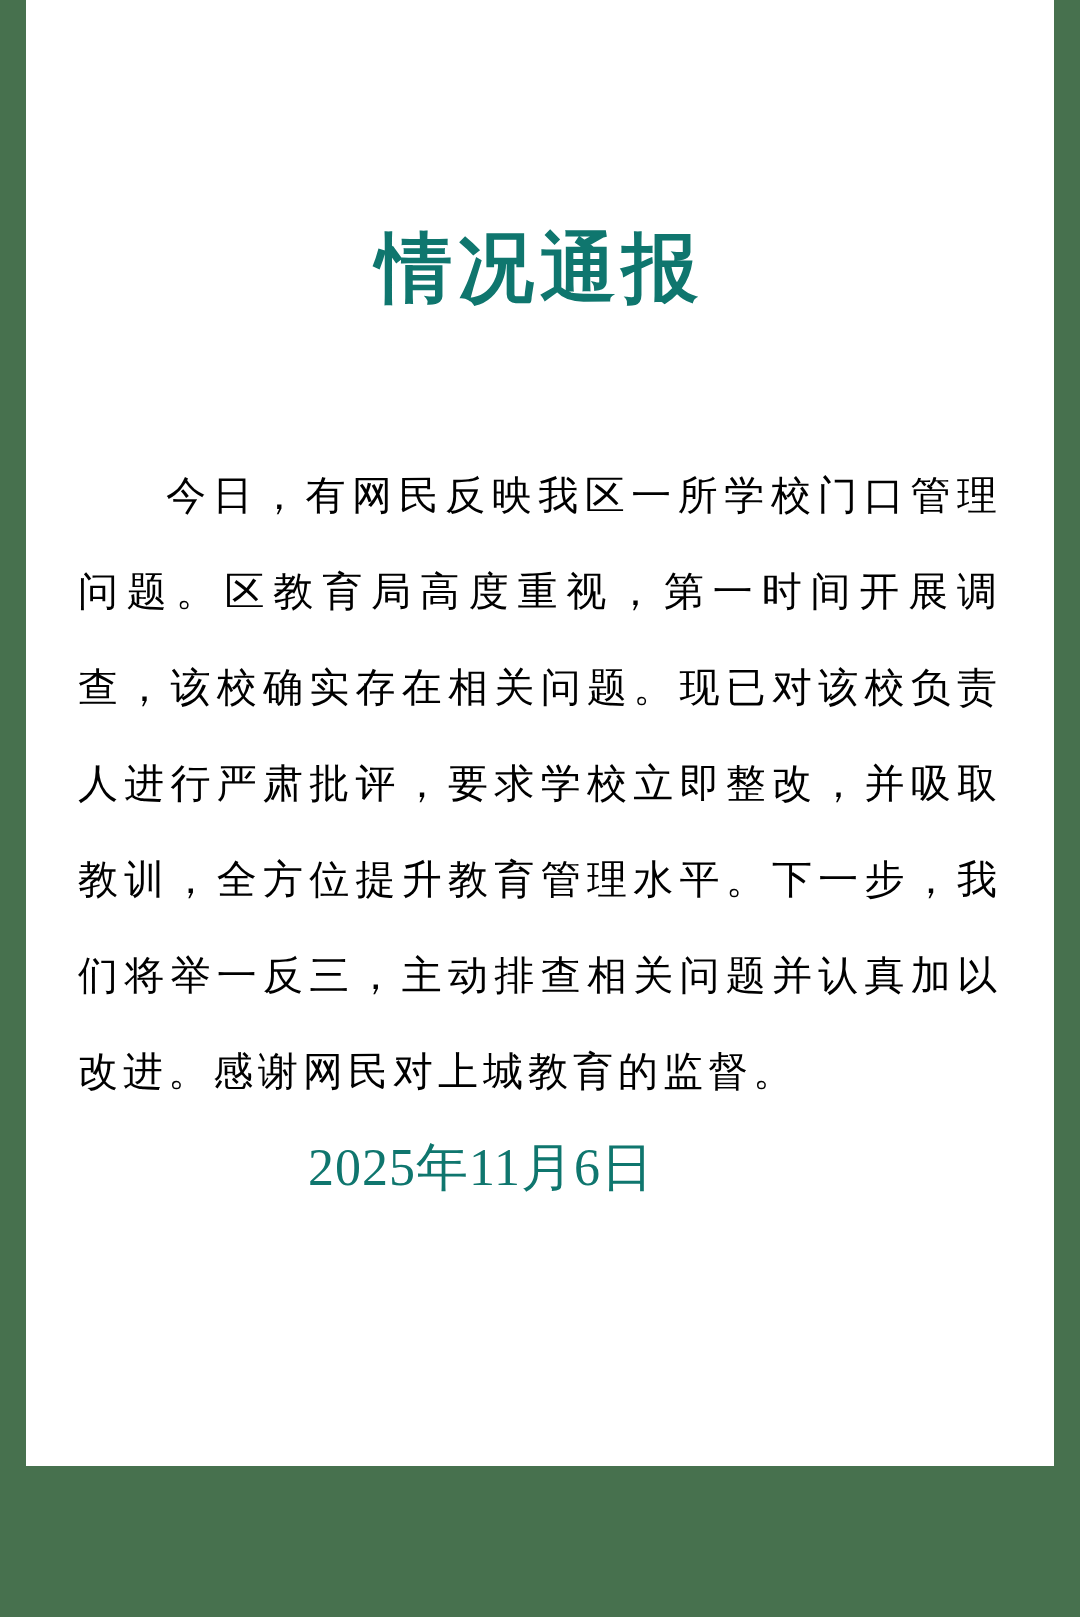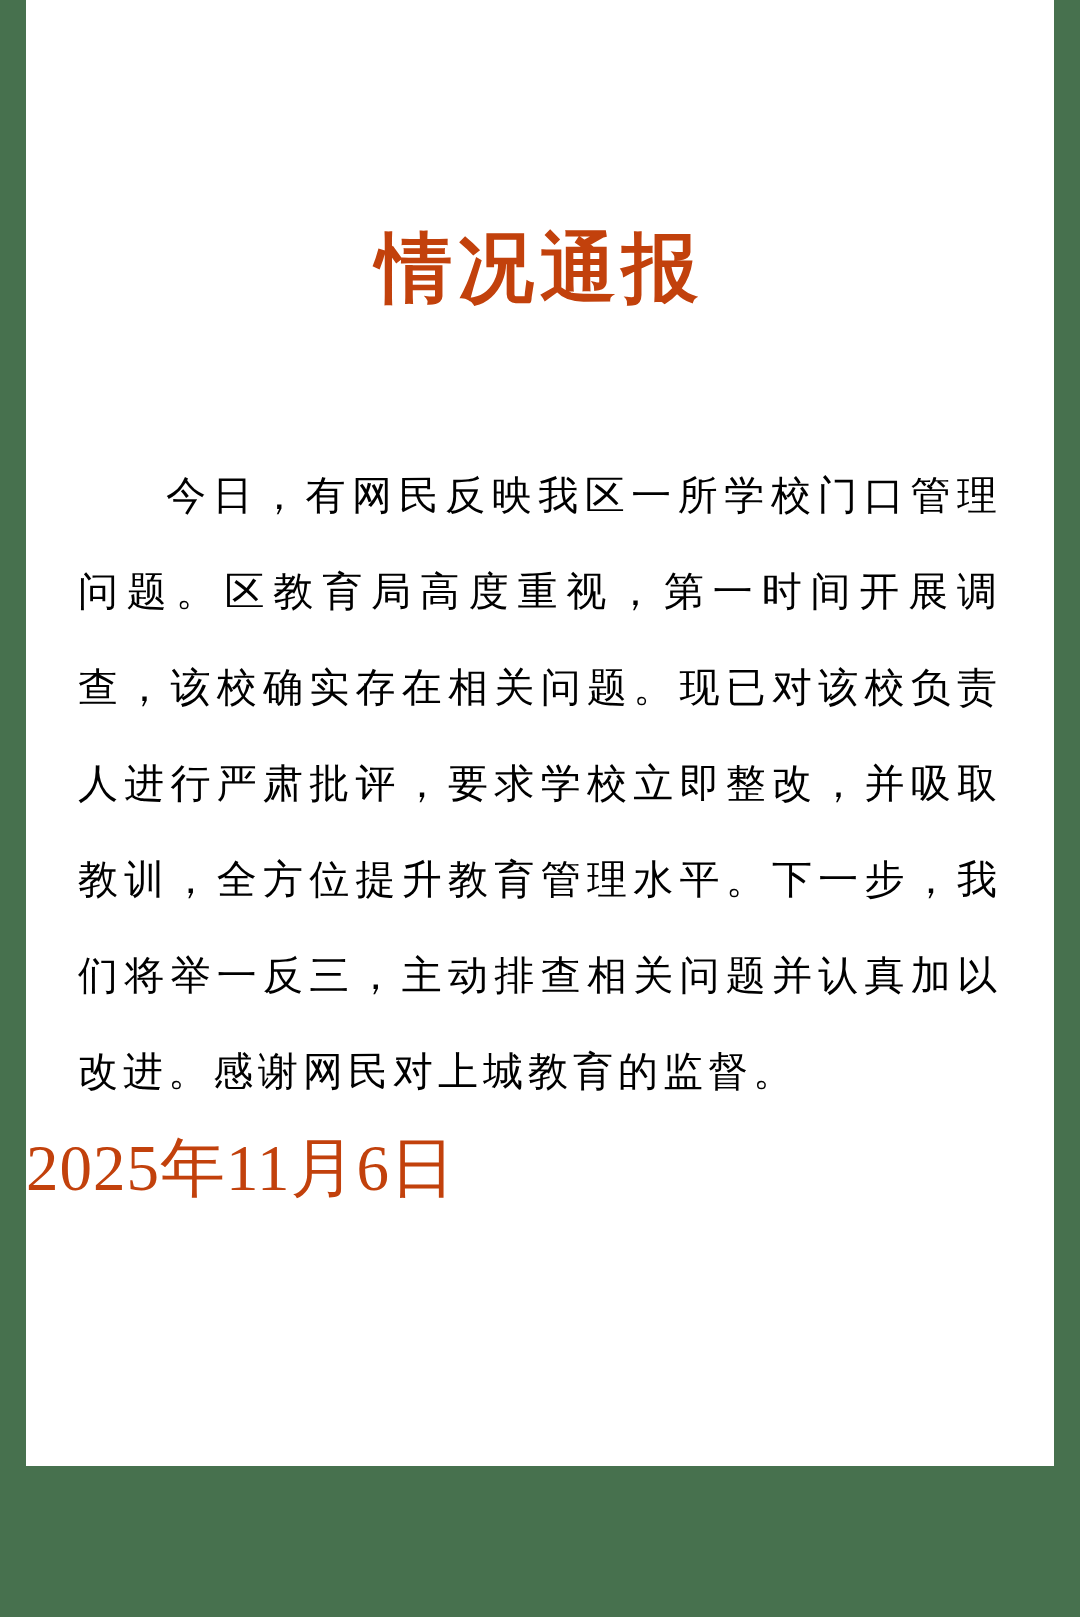--- a/index.html
+++ b/index.html
@@ -24,21 +24,21 @@
     box-sizing: border-box;
   }
   .title {
     margin: 0;
     padding-top: 228px;
     text-align: center;
     font-family: "Liberation Sans", sans-serif;
     font-size: 76px;
     font-weight: 900;
     letter-spacing: 6px;
-    color: #c2410c;
+    color: #0f766e;
     line-height: 80px;
   }
   .body-text {
     margin: 140px 52px 0 52px;
     font-size: 40px;
     line-height: 96px;
     letter-spacing: 5px;
     color: #000000;
     text-align: justify;
     text-justify: inter-ideograph;
@@ -48,24 +48,24 @@
     margin-top: 74px;
     padding-right: 38px;
     text-align: right;
     font-size: 52px;
     line-height: 90px;
     color: #050505;
     letter-spacing: 1px;
   }
   .date {
     padding-right: 118px;
-    text-align: left;
-    font-size: 65px;
+    text-align: center;
+    font-size: 52px;
     line-height: 96px;
-    color: #c2410c;
+    color: #0f766e;
     letter-spacing: 1px;
   }
 </style>
 </head>
 <body>
 
 <div class="card">
   <h1 class="title">情况通报</h1>
   <p class="body-text">今日，有网民反映我区一所学校门口管理问题。区教育局高度重视，第一时间开展调查，该校确实存在相关问题。现已对该校负责人进行严肃批评，要求学校立即整改，并吸取教训，全方位提升教育管理水平。下一步，我们将举一反三，主动排查相关问题并认真加以改进。感谢网民对上城教育的监督。</p>
   <div class="date">2025年11月6日</div>

